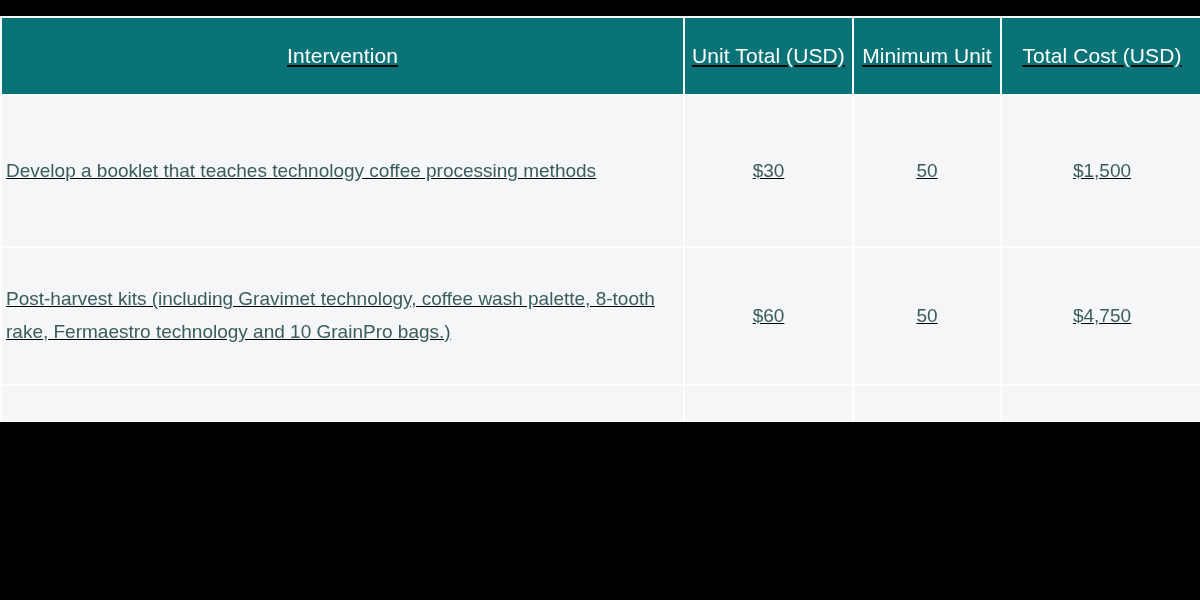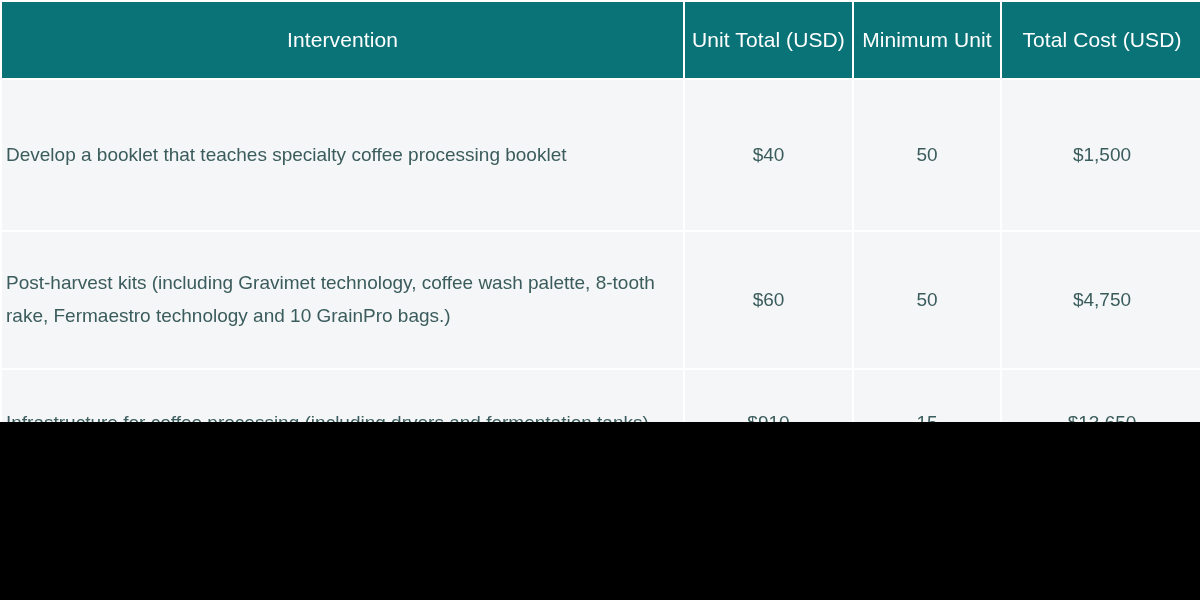--- a/index.html
+++ b/index.html
@@ -17,23 +17,24 @@
   #page {
     position: relative;
     width: 1200px;
     height: 600px;
     background: #000000;
   }
 
   .table-wrap {
     position: absolute;
     left: 0;
-    top: 0;
+    top: 16px;
     width: 1200px;
     background: #ffffff;
+    text-decoration: underline;
   }
 
   table.cost-table {
     width: 1200px;
     border-collapse: separate;
     border-spacing: 2px 2px;
     margin: 0;
     padding: 0;
     background: #ffffff;
     table-layout: fixed;
@@ -111,22 +112,22 @@
       <thead>
         <tr>
           <th>Intervention</th>
           <th>Unit Total (USD)</th>
           <th>Minimum Unit</th>
           <th>Total Cost (USD)</th>
         </tr>
       </thead>
       <tbody>
         <tr class="row-r1">
-          <td class="c-intervention">Develop a booklet that teaches specialty coffee processing booklet</td>
-          <td class="c-num">$40</td>
+          <td class="c-intervention">Develop a booklet that teaches technology coffee processing methods</td>
+          <td class="c-num">$30</td>
           <td class="c-num">50</td>
           <td class="c-num">$1,500</td>
         </tr>
         <tr class="row-r2">
           <td class="c-intervention">Post-harvest kits (including Gravimet technology, coffee wash palette, 8-tooth rake, Fermaestro technology and 10 GrainPro bags.)</td>
           <td class="c-num">$60</td>
           <td class="c-num">50</td>
           <td class="c-num">$4,750</td>
         </tr>
         <tr class="row-r3">

